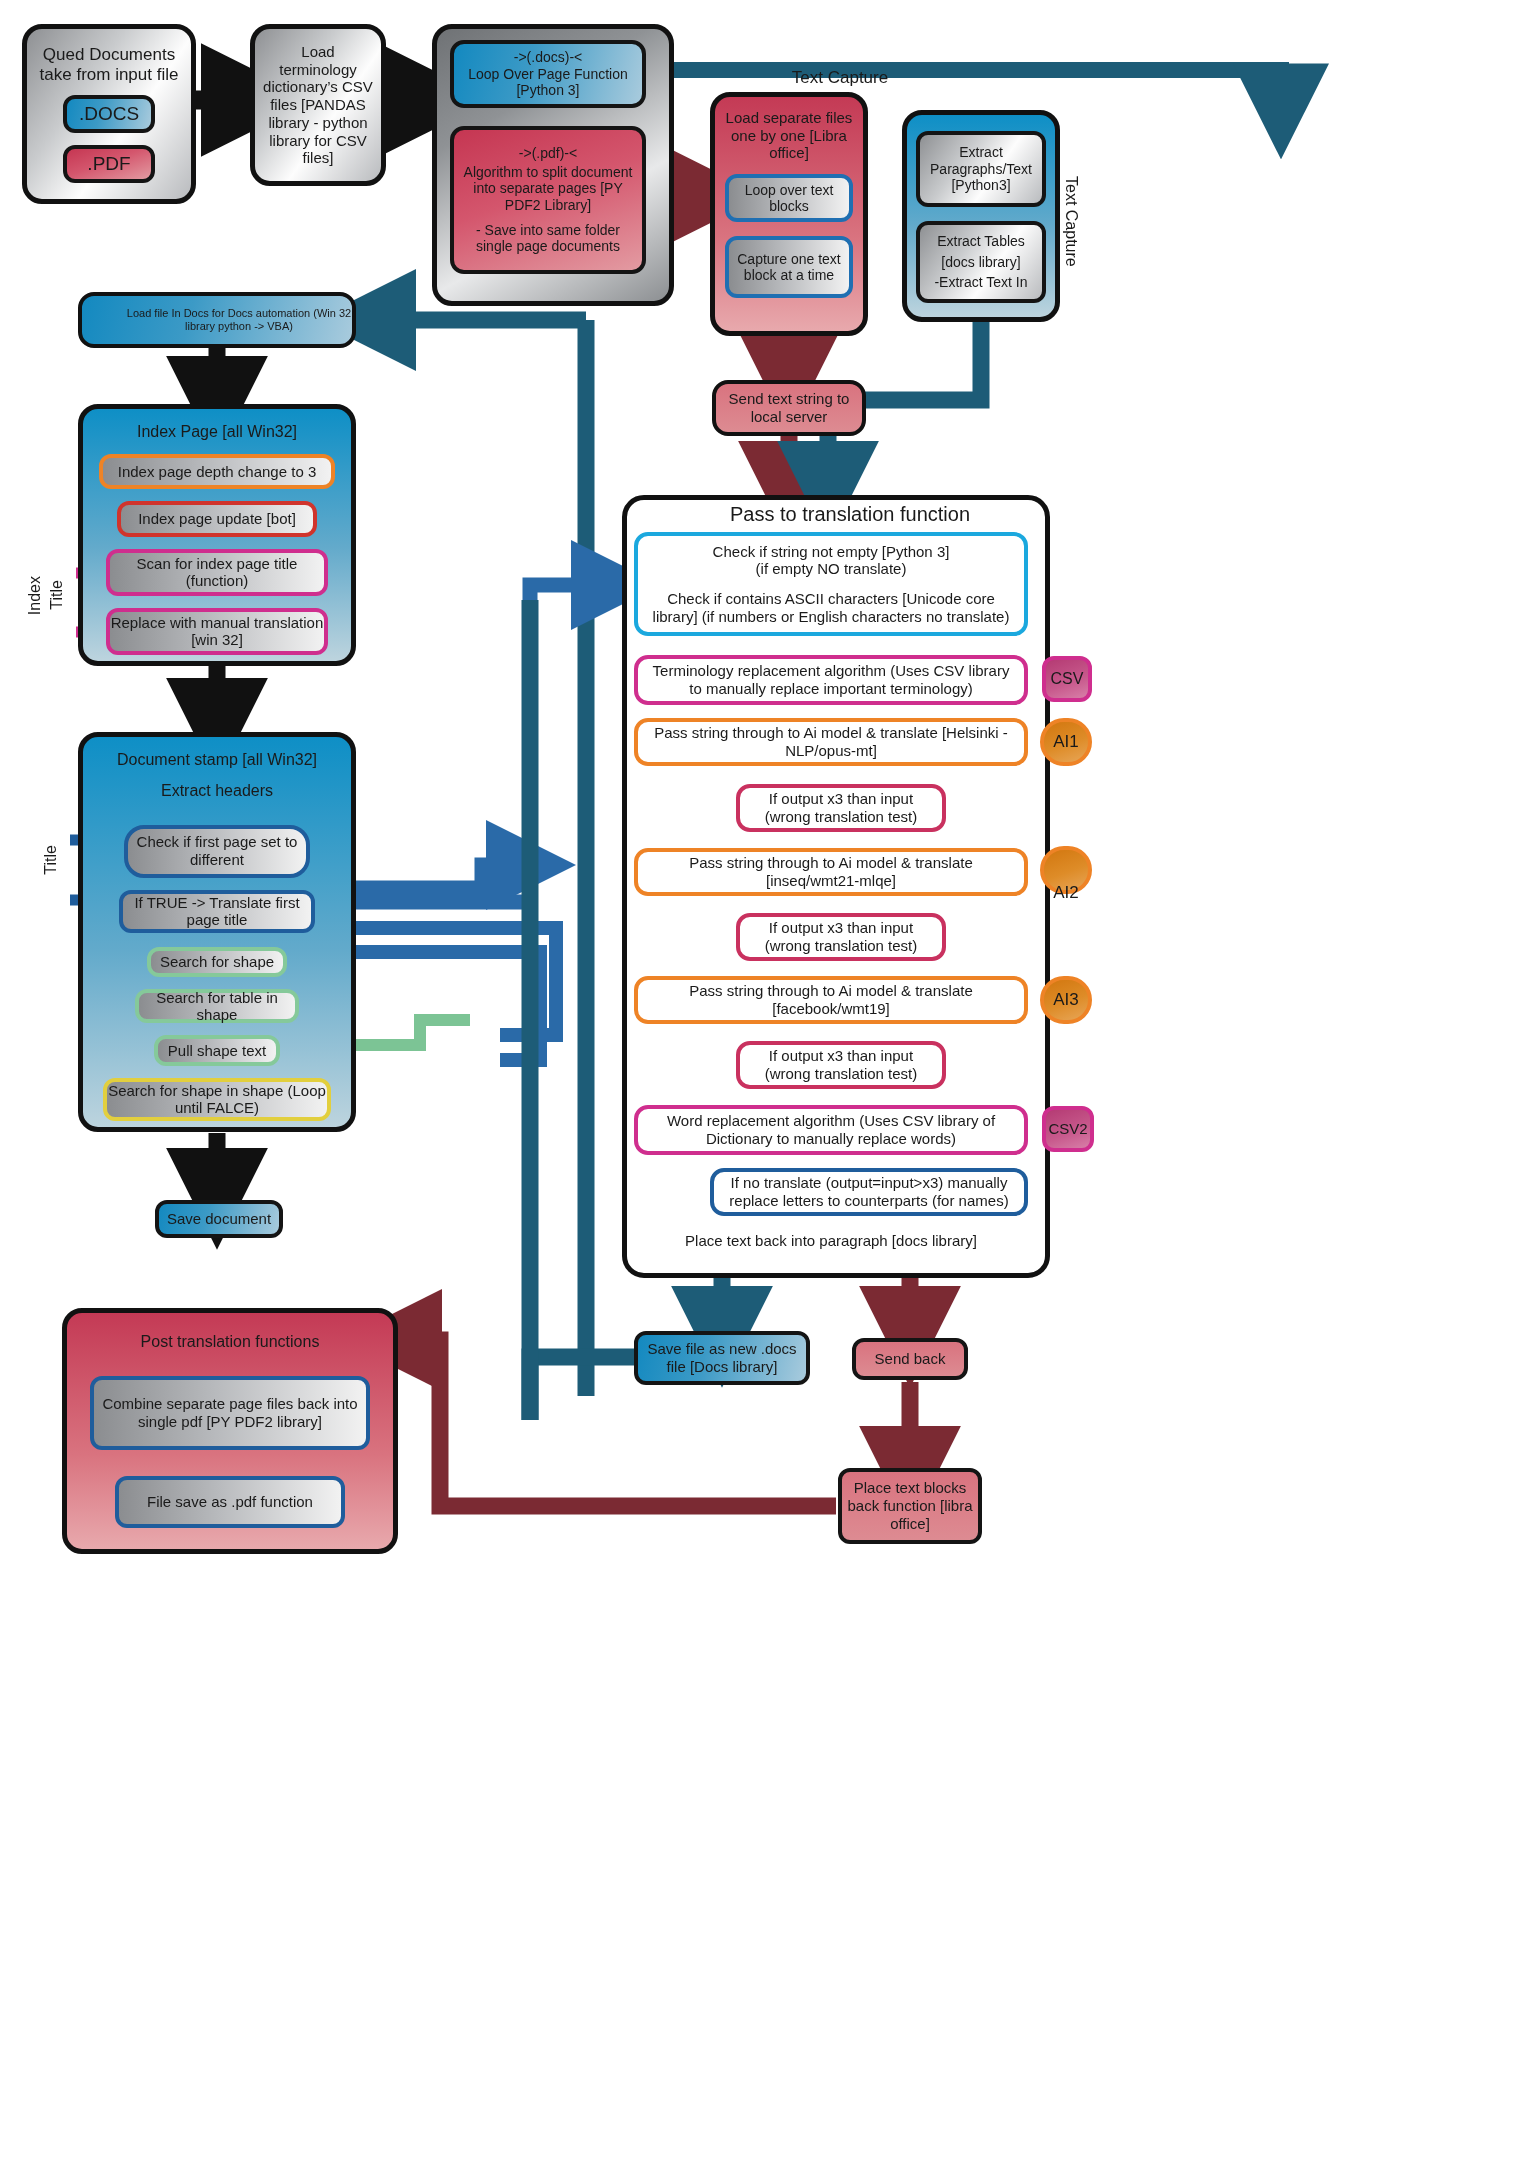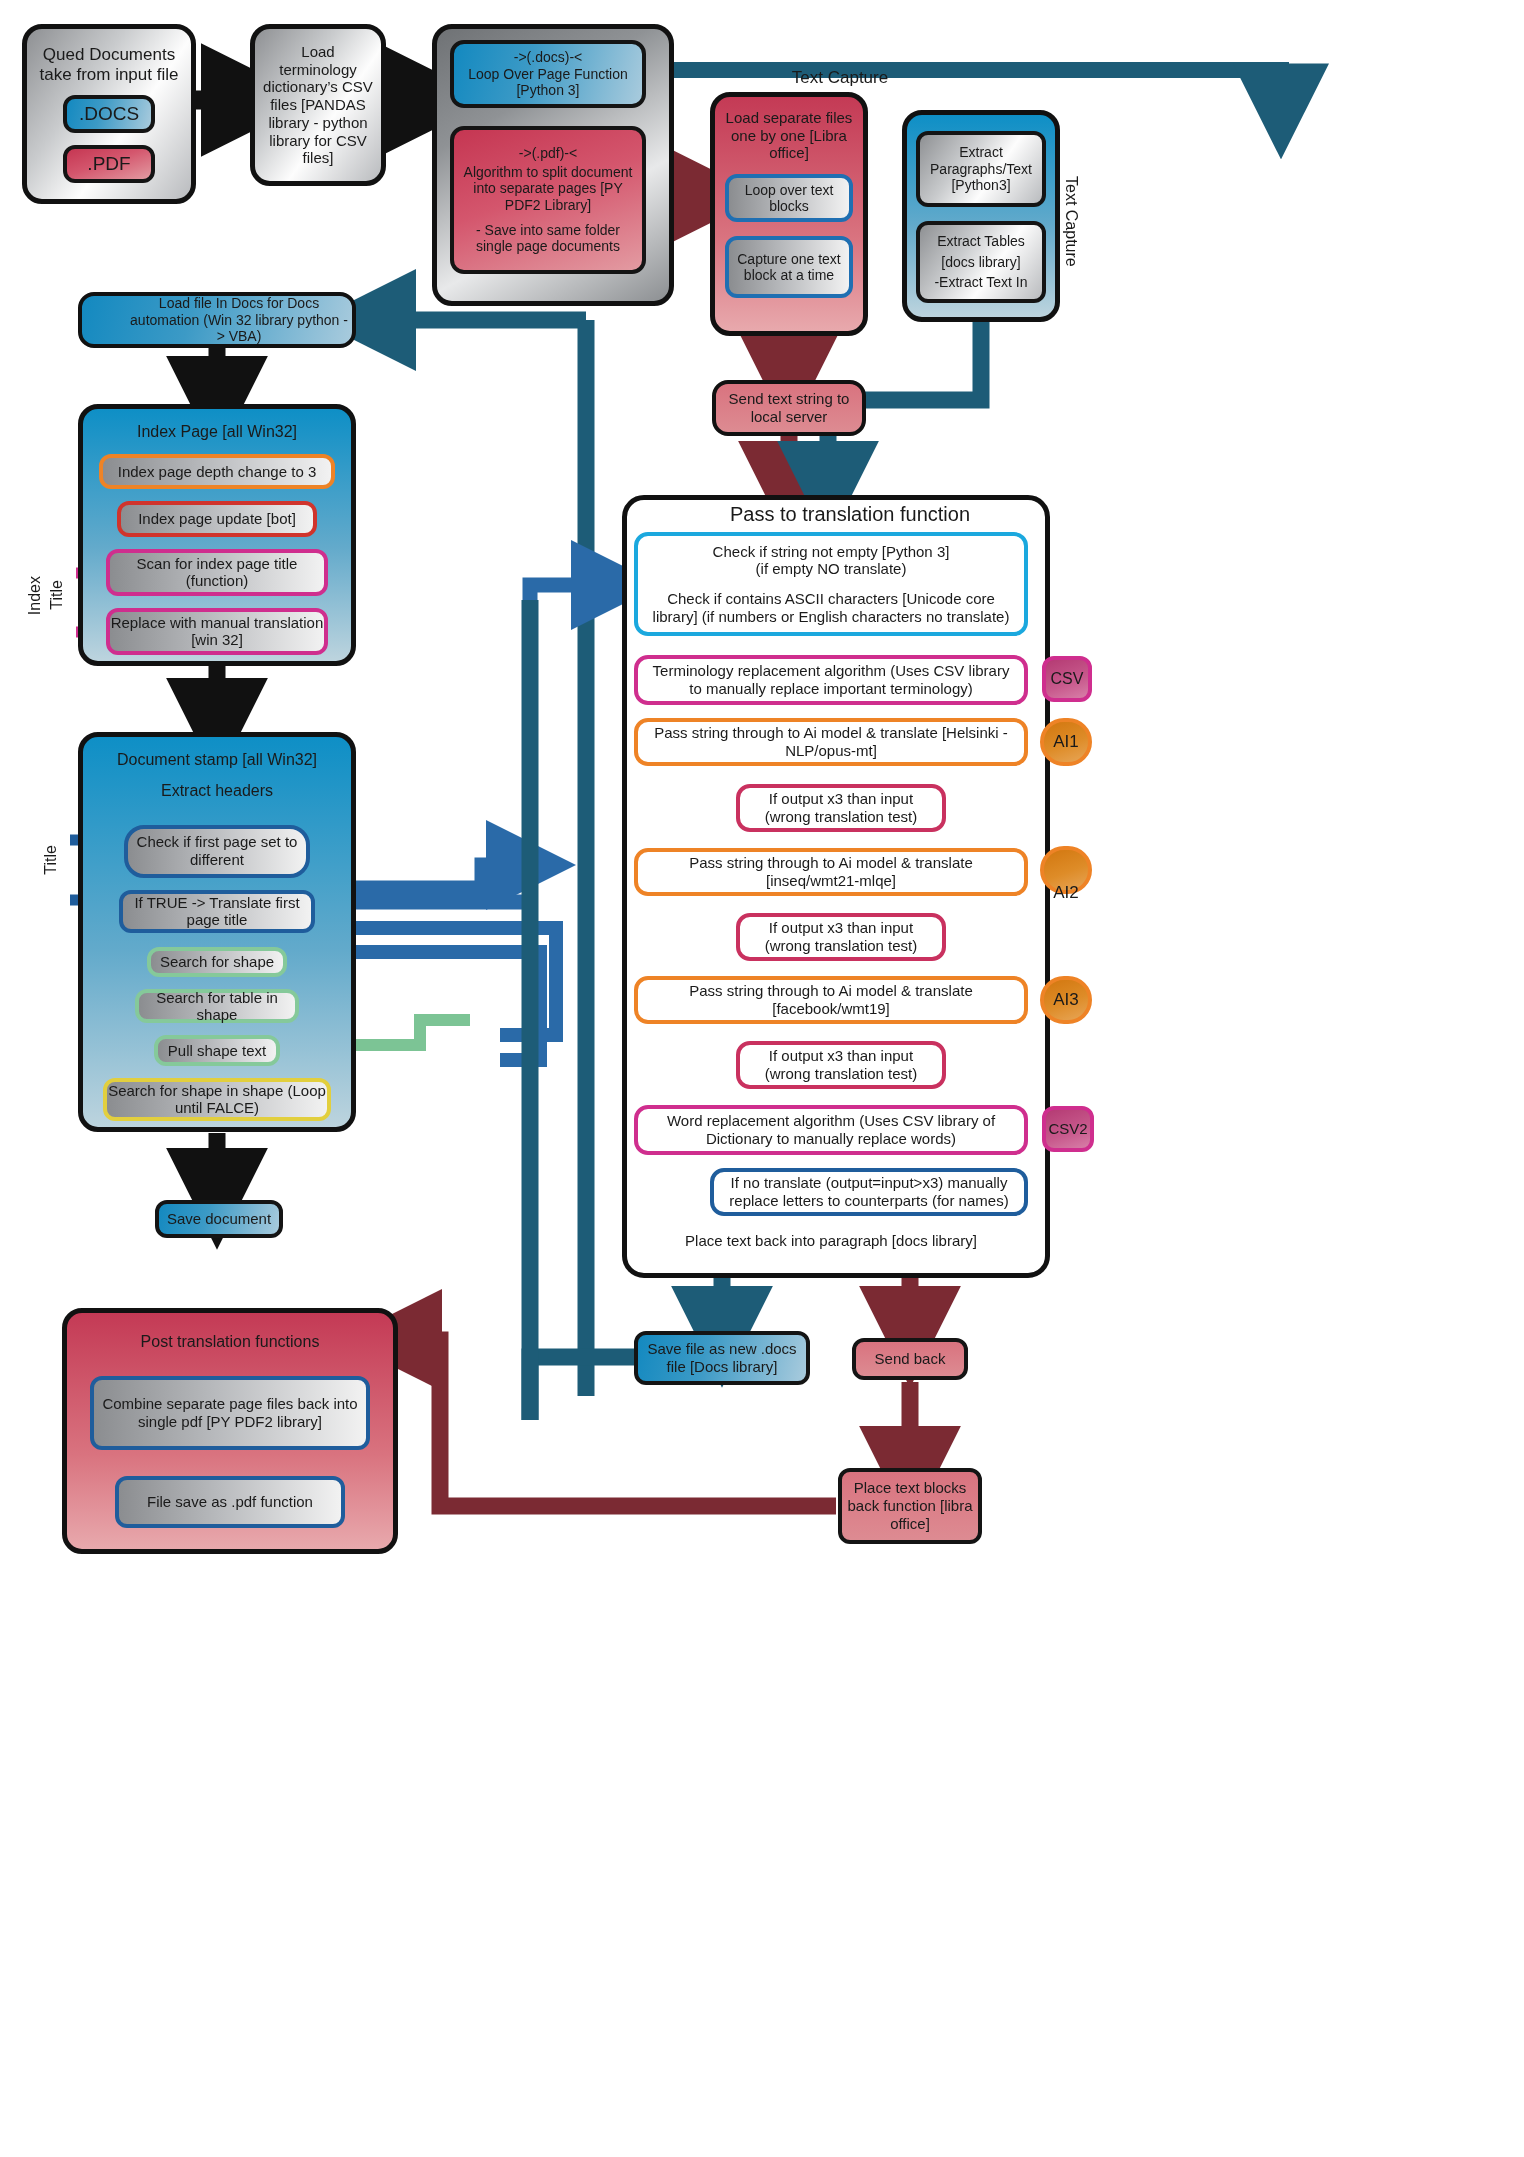--- a/index.html
+++ b/index.html
@@ -181,21 +181,21 @@
     </div>
     <div class="node b-black f-grey" style="position:relative;margin-top:14px;width:130px;height:82px;border-radius:12px;">
       <span style="font-size:14px;">Extract Tables</span>
       <span style="font-size:14px;margin-top:4px;">[docs library]</span>
       <span style="font-size:14px;margin-top:4px;">-Extract Text In</span>
     </div>
   </div>
   <div class="vlbl" style="left:1062px;top:176px;font-size:16px;">Text Capture</div>
 
   <div class="node grp-sm f-blue" style="left:78px;top:292px;width:278px;height:56px;">
-    <span style="font-size:14px;margin-left:44px;">Load file In Docs for Docs automation (Win 32 library python -&gt; VBA)</span>
+    <span style="font-size:11px;margin-left:44px;">Load file In Docs for Docs automation (Win 32 library python -&gt; VBA)</span>
   </div>
 
   <div class="node grp f-blue-v" style="left:78px;top:404px;width:278px;height:262px;padding:6px;justify-content:flex-start;">
     <span style="font-size:16px;margin-top:8px;">Index Page [all Win32]</span>
     <div class="node b-orange f-grey-h" style="position:relative;margin-top:12px;width:236px;height:36px;border-radius:12px;">
       <span style="font-size:15px;">Index page depth change to 3</span>
     </div>
     <div class="node b-red f-grey-h" style="position:relative;margin-top:12px;width:200px;height:36px;border-radius:12px;">
       <span style="font-size:15px;">Index page update [bot]</span>
     </div>

